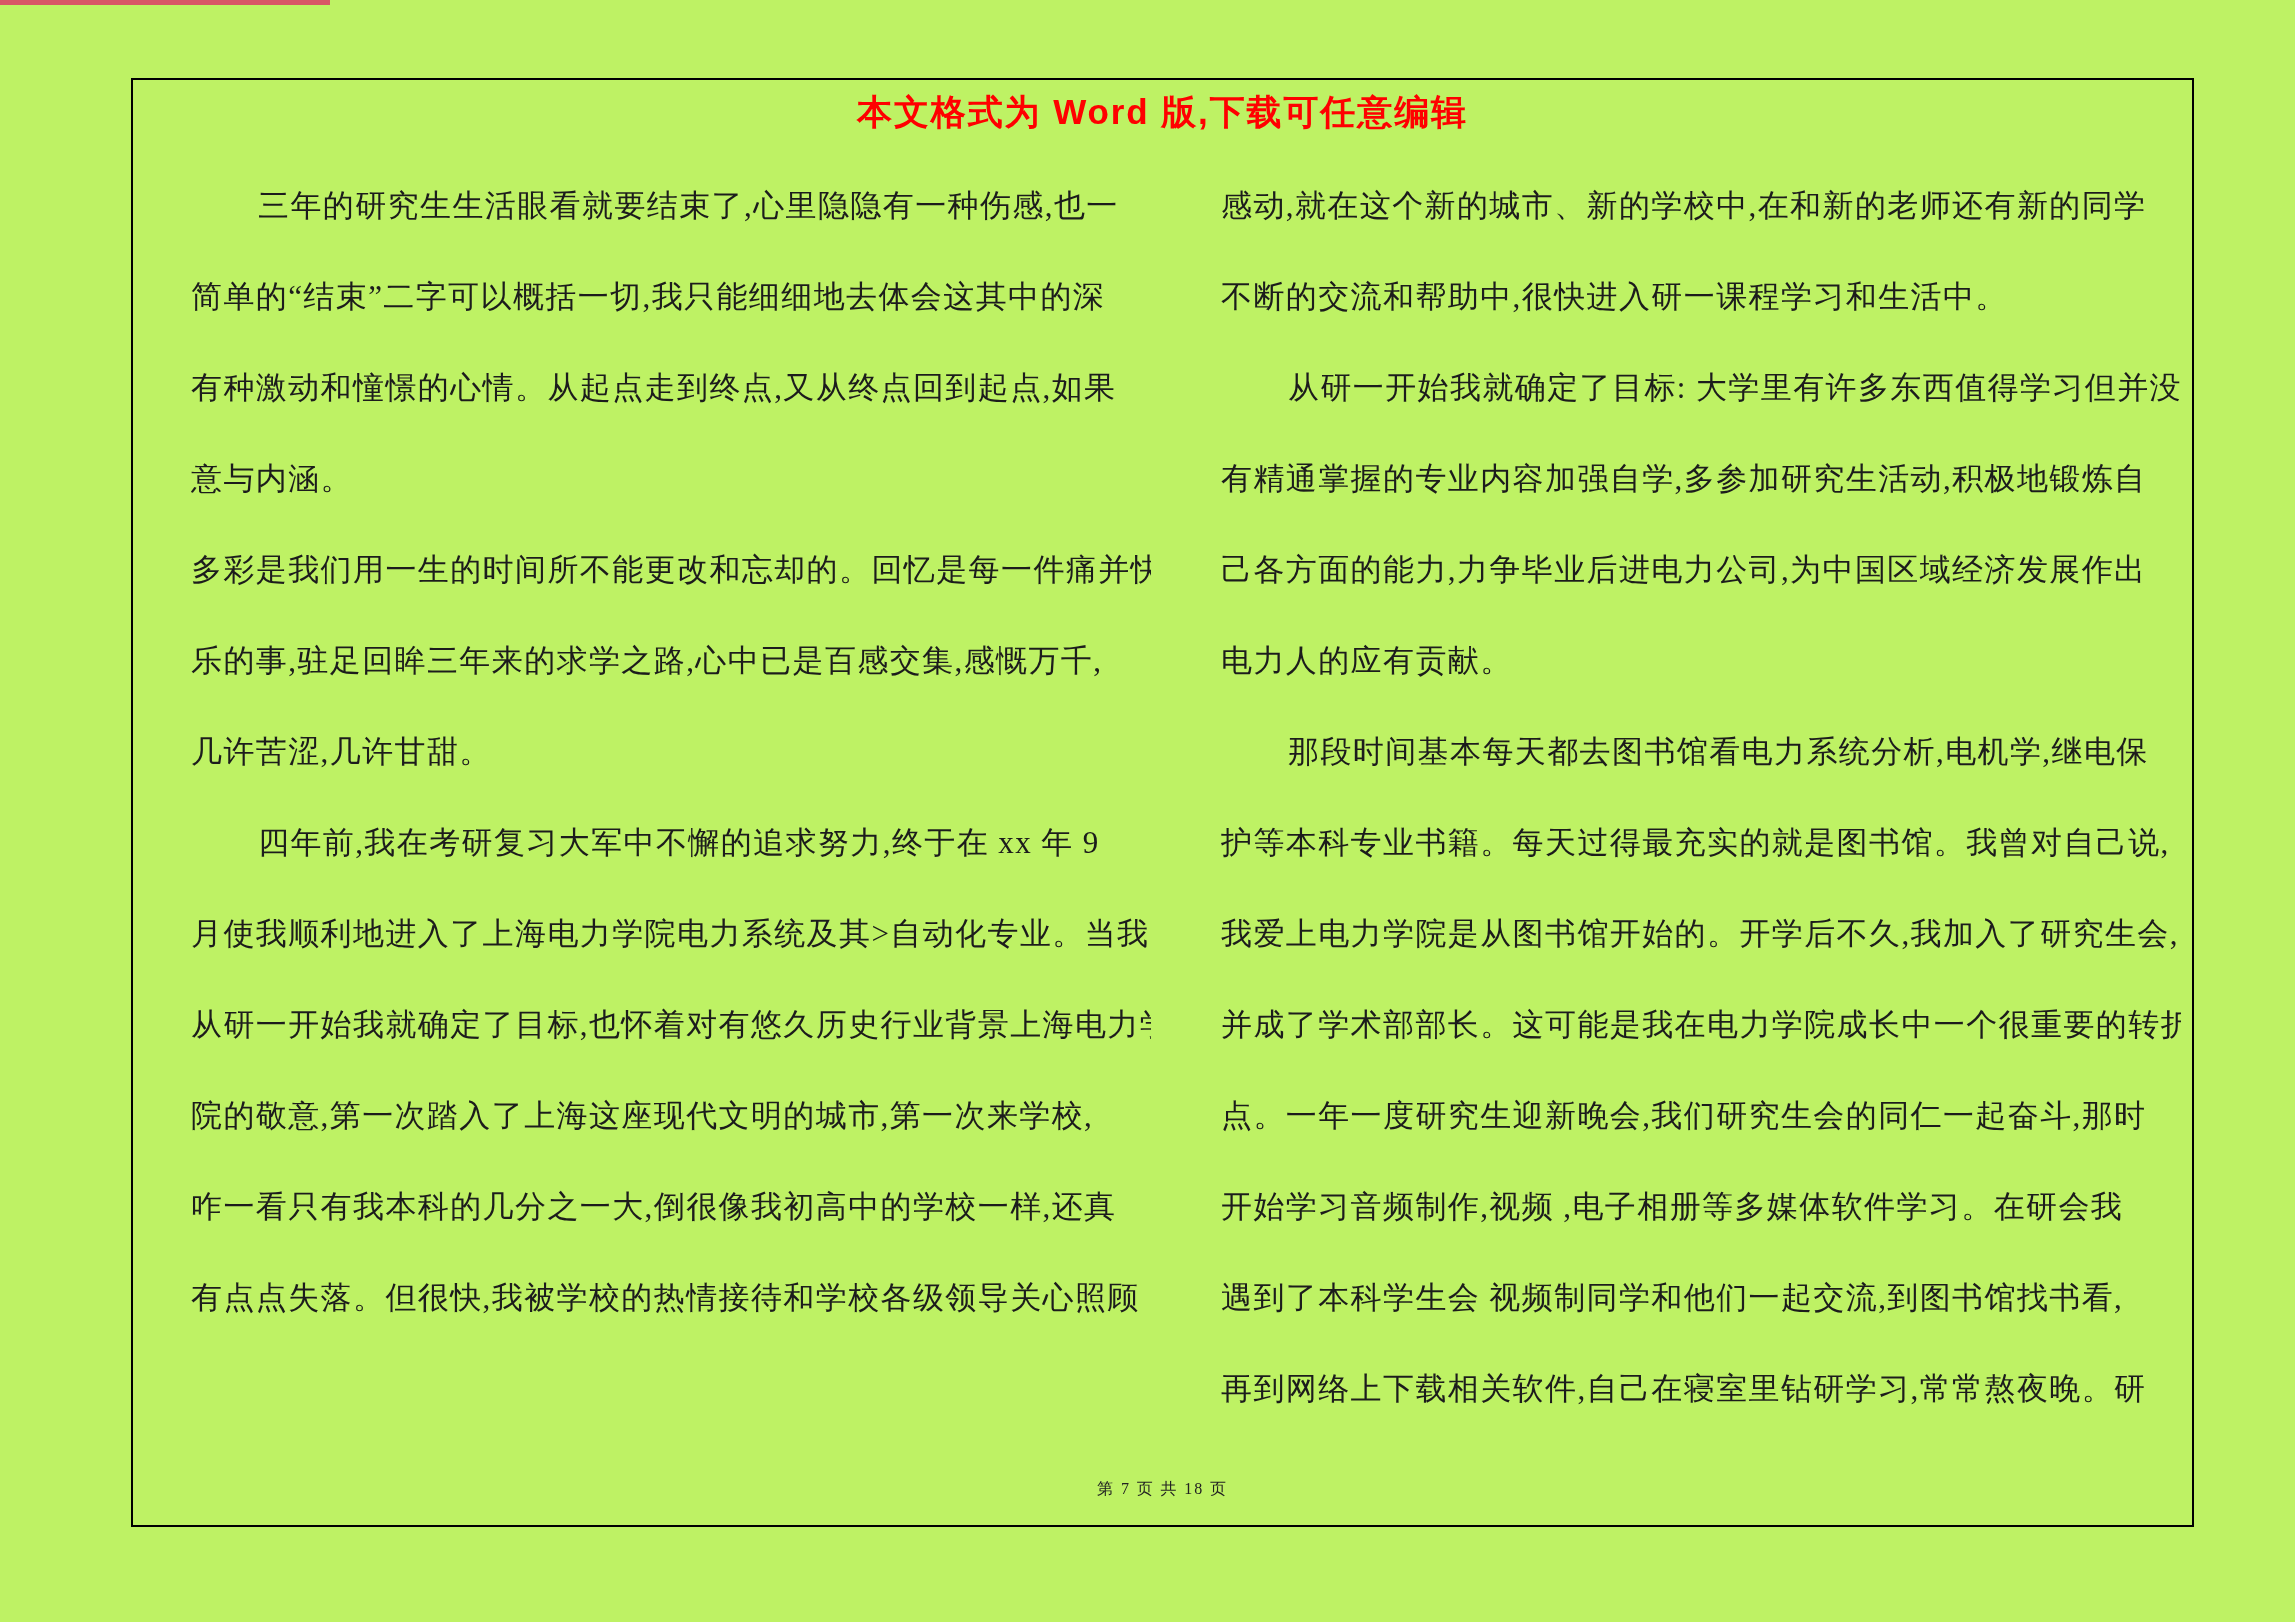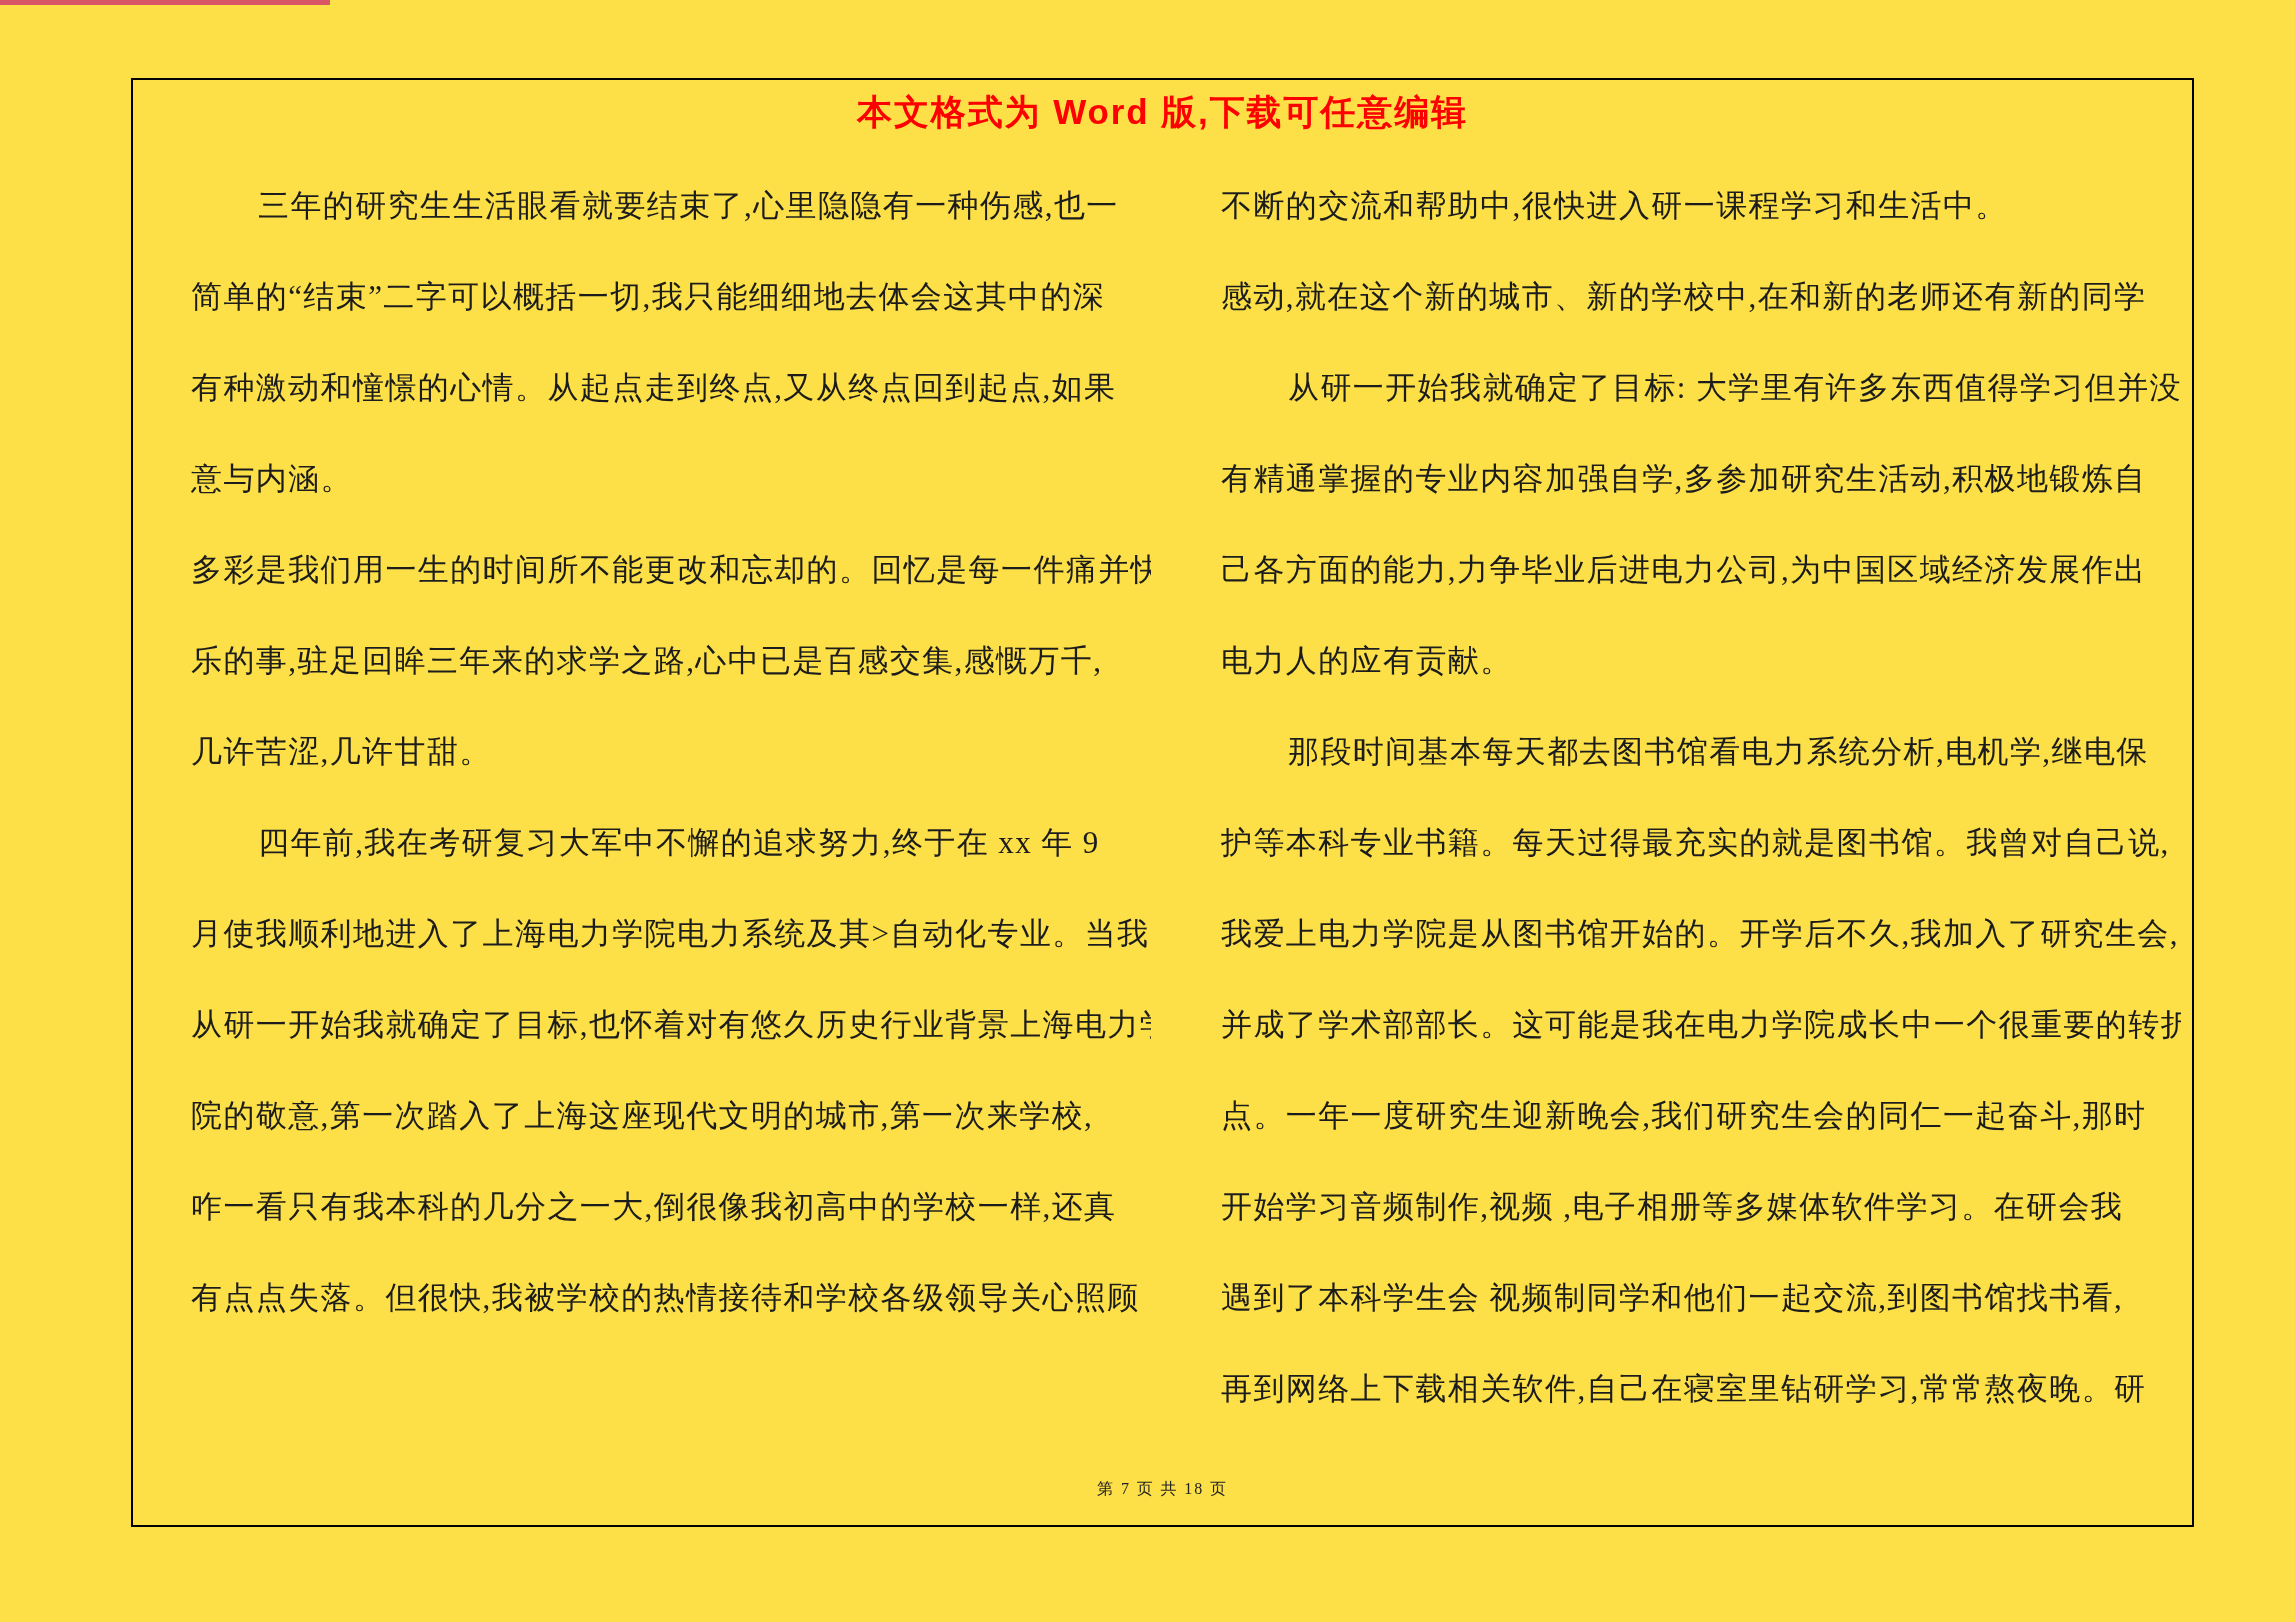--- a/index.html
+++ b/index.html
@@ -1,20 +1,20 @@
 <!DOCTYPE html>
 <html style="font-size:15px"><head>
 <meta charset="utf-8">
 <style>
   * { margin: 0; padding: 0; box-sizing: border-box; }
   html, body { width: 2296px; height: 1622px; background: #ffffff; overflow: hidden; }
   .page {
     position: relative;
     width: 2296px; height: 1622px;
-    background: #fde047;
+    background: #bef264;
     font-family: "Liberation Serif", "DejaVu Serif", serif;
     color: #1c1c1c;
   }
   .top-artifact {
     position: absolute; left: 0; top: 0;
     width: 330px; height: 4.6px;
     background: #d85666;
   }
   .frame {
     position: absolute; left: 131px; top: 78px;
@@ -74,22 +74,22 @@
         <div class="line">几许苦涩,几许甘甜。</div>
         <div class="line indent">四年前,我在考研复习大军中不懈的追求努力,终于在 xx 年 9</div>
         <div class="line">月使我顺利地进入了上海电力学院电力系统及其&gt;自动化专业。当我</div>
         <div class="line">从研一开始我就确定了目标,也怀着对有悠久历史行业背景上海电力学</div>
         <div class="line">院的敬意,第一次踏入了上海这座现代文明的城市,第一次来学校,</div>
         <div class="line">咋一看只有我本科的几分之一大,倒很像我初高中的学校一样,还真</div>
         <div class="line">有点点失落。但很快,我被学校的热情接待和学校各级领导关心照顾</div>
       </div>
 
       <div class="col">
+        <div class="line">感动,就在这个新的城市、新的学校中,在和新的老师还有新的同学</div>
         <div class="line">不断的交流和帮助中,很快进入研一课程学习和生活中。</div>
-        <div class="line">感动,就在这个新的城市、新的学校中,在和新的老师还有新的同学</div>
         <div class="line indent">从研一开始我就确定了目标: 大学里有许多东西值得学习但并没</div>
         <div class="line">有精通掌握的专业内容加强自学,多参加研究生活动,积极地锻炼自</div>
         <div class="line">己各方面的能力,力争毕业后进电力公司,为中国区域经济发展作出</div>
         <div class="line">电力人的应有贡献。</div>
         <div class="line indent">那段时间基本每天都去图书馆看电力系统分析,电机学,继电保</div>
         <div class="line">护等本科专业书籍。每天过得最充实的就是图书馆。我曾对自己说,</div>
         <div class="line">我爱上电力学院是从图书馆开始的。开学后不久,我加入了研究生会,</div>
         <div class="line">并成了学术部部长。这可能是我在电力学院成长中一个很重要的转折</div>
         <div class="line">点。一年一度研究生迎新晚会,我们研究生会的同仁一起奋斗,那时</div>
         <div class="line">开始学习音频制作,视频 ,电子相册等多媒体软件学习。在研会我</div>

